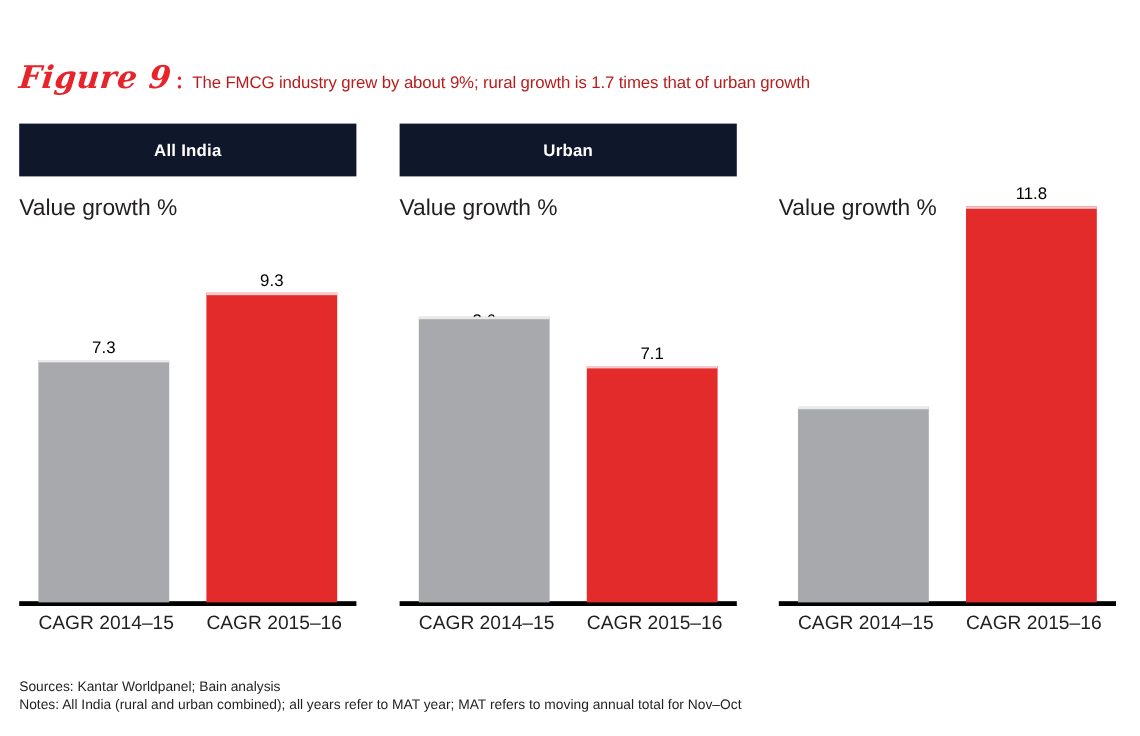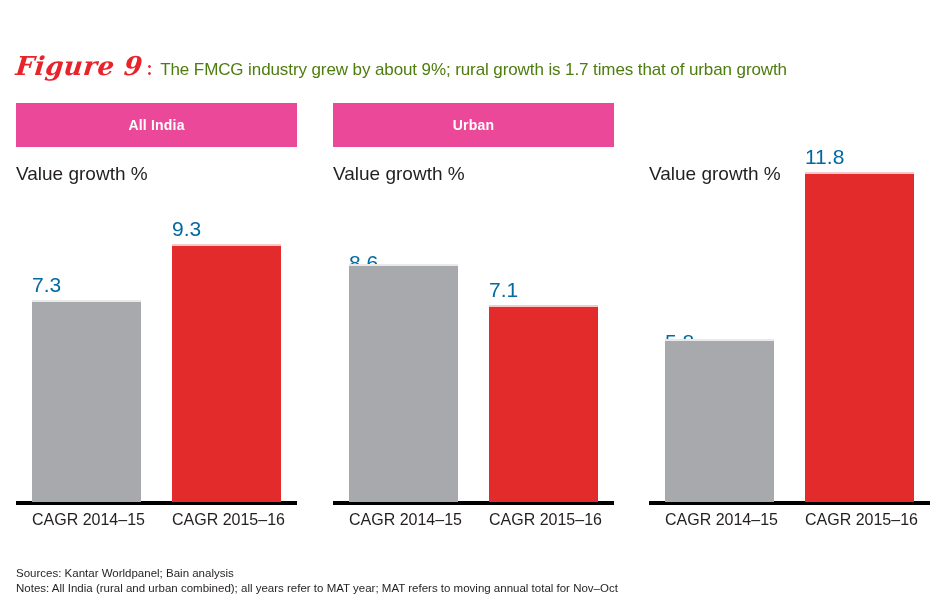--- a/index.html
+++ b/index.html
@@ -26,32 +26,32 @@
     color:#e8242a;
     letter-spacing:.5px;
     transform:skewX(-6deg);
     display:inline-block;
   }
   .fig-colon{
     font-family:"DejaVu Serif", serif;
     font-size:22px;color:#e8242a;margin:0 7px 0 3px;
   }
   .title-text{
-    font-size:17px;
+    font-size:14px;
     font-weight:400;
-    color:#4d7c0f;
+    color:#b91c1c;
     letter-spacing:-0.1px;
     margin-top:48px;
   }
 
   
   .panel{position:absolute;top:103px;height:460px;}
   .panel-header{
     position:absolute;left:0;top:0;height:44px;width:100%;
-    background:#ec4899;
+    background:#0f172a;
     display:flex;align-items:center;justify-content:center;
   }
   .panel-header-label{
     color:#ffffff;font-size:14px;font-weight:700;letter-spacing:.2px;
   }
   .panel-sub{
     position:absolute;left:0;top:60px;
     font-size:19px;color:#231f20;font-weight:400;
   }
 
@@ -66,22 +66,22 @@
     position:absolute;bottom:32px;
   }
   .bar-rect{
     position:absolute;left:0;bottom:0;width:100%;
     border-top:2px solid #e9e9ea;
     box-sizing:border-box;
   }
   .bar-gray .bar-rect{background:#a8a9ad;}
   .bar-red  .bar-rect{background:#e32b2b;border-top-color:#f4c9c9;}
   .bar-value{
-    position:absolute;left:0;width:100%;
-    font-size:21px;color:#0369a1;
+    position:absolute;left:0;width:100%;text-align:center;
+    font-size:14px;color:#000000;
   }
   .cat-label{
     position:absolute;bottom:5px;width:100%;text-align:center;
     font-size:16px;color:#231f20;white-space:nowrap;
   }
 
   
   .footer{
     position:absolute;left:16px;top:566px;width:918px;
     font-size:11.5px;color:#231f20;line-height:15px;

